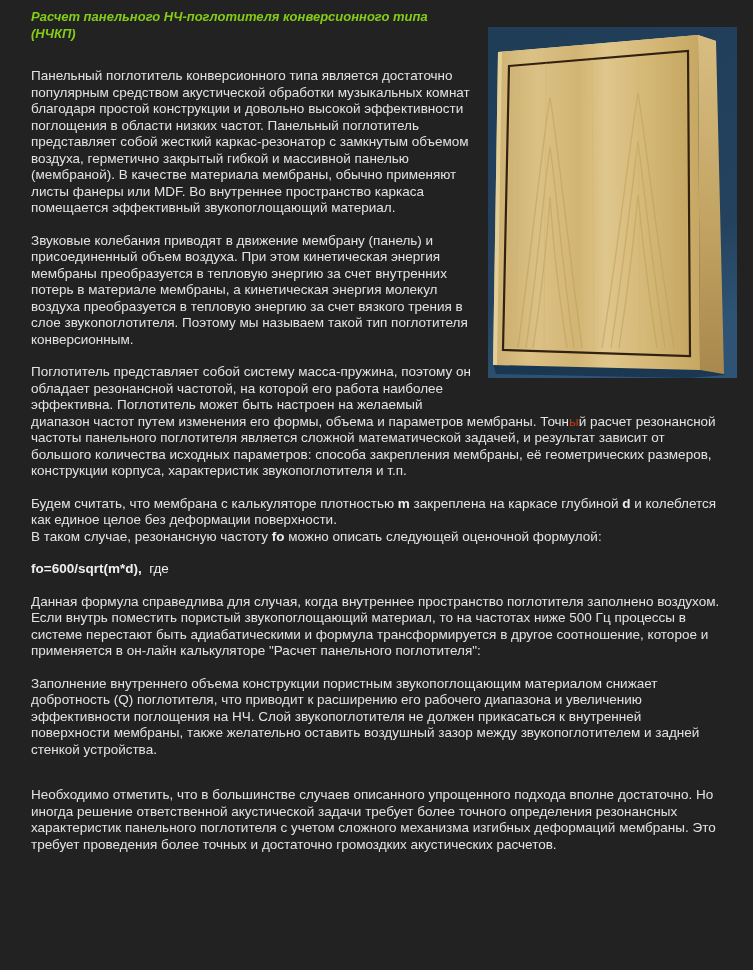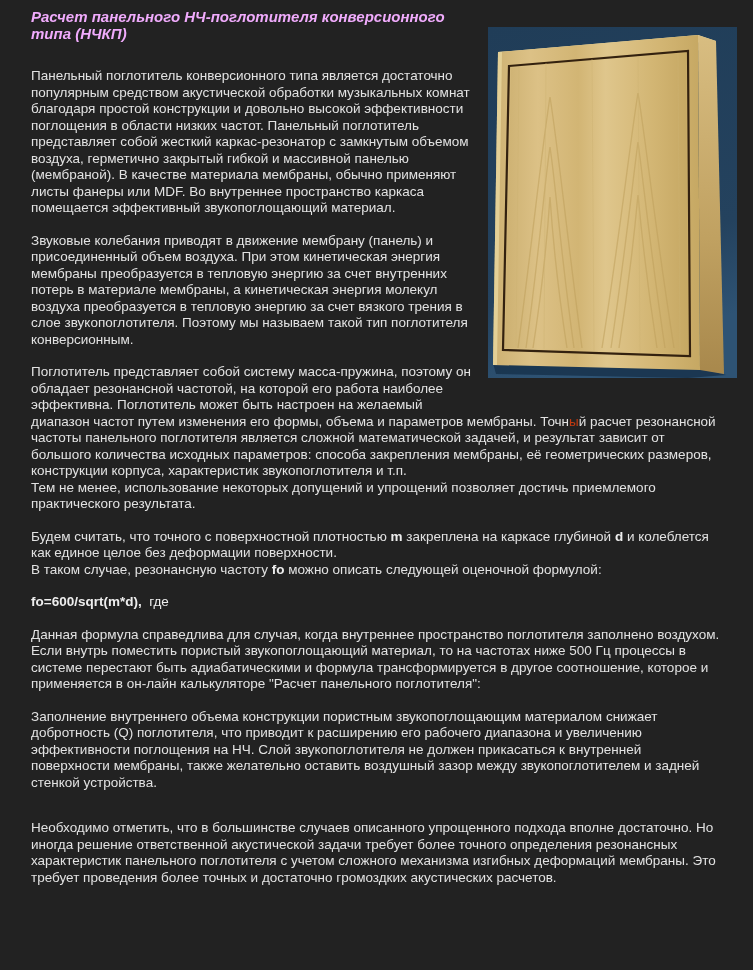--- a/index.html
+++ b/index.html
@@ -15,23 +15,23 @@
     overflow:hidden;
   }
   .panel-figure{
     float:right;
     width:249px;height:351px;
     margin:19px -17px 24px 14px;
     padding:0;border:0;
     line-height:0;
   }
   h1.page-title{
-    font-size:15px;line-height:17px;
+    font-size:13px;line-height:17px;
     font-weight:bold;font-style:italic;
-    color:#f0abfc;
+    color:#84cc16;
     margin:0 0 26px 0;
   }
   p{margin:16px 0 0 0;}
   p.tight{margin-top:0;}
   .b{font-weight:bold;color:#eeeeee;}
   .red{color:#c23a10;}
   .formula{font-weight:bold;color:#eeeeee;}
   .formula500{padding-left:5px;}
   .defs{margin-top:16px;padding-left:42px;}
   .last-para{margin-top:29px;}
@@ -99,25 +99,24 @@
   </figure>
 
   <h1 class="page-title">Расчет панельного НЧ-поглотителя конверсионного типа (НЧКП)</h1>
 
   <p>Панельный поглотитель конверсионного типа является достаточно популярным средством акустической обработки музыкальных комнат благодаря простой конструкции и довольно высокой эффективности поглощения в области низких частот. Панельный поглотитель представляет собой жесткий каркас-резонатор с замкнутым объемом воздуха, герметично закрытый гибкой и массивной  панелью (мембраной). В качестве материала мембраны, обычно применяют листы фанеры или MDF. Во внутреннее пространство каркаса помещается эффективный звукопоглощающий материал.</p>
 
   <p>Звуковые колебания приводят в движение мембрану (панель) и присоединенный объем воздуха. При этом кинетическая энергия мембраны преобразуется в тепловую энергию за счет внутренних потерь в материале мембраны, а  кинетическая энергия молекул воздуха преобразуется в тепловую энергию за счет вязкого трения в слое звукопоглотителя. Поэтому мы называем такой тип поглотителя конверсионным.</p>
 
   <p>
     <span>Поглотитель представляет собой систему масса-пружина, поэтому он обладает резонансной частотой, на которой его работа наиболее эффективна. Поглотитель может быть настроен на желаемый диапазон частот путем изменения его формы, объема и параметров мембраны. Точн</span><span class="red">ы</span><span>й расчет резонансной частоты панельного поглотителя является сложной математической задачей, и результат зависит от большого количества исходных параметров: способа закрепления мембраны, её геометрических размеров, конструкции корпуса, характеристик звукопоглотителя и т.п.</span><br>
-    <span>Тем не менее, использование некоторых допущений и упрощений позволяет достичь приемлемого практического результата.</span>
   </p>
 
   <p>
-    <span>Будем считать, что точного с поверхностной плотностью </span><span class="b">m</span><span> закреплена на каркасе глубиной </span><span class="b">d</span><span> и колеблется как единое целое без деформации поверхности.</span><br>
+    <span>Будем считать, что мембрана с калькуляторе плотностью </span><span class="b">m</span><span> закреплена на каркасе глубиной </span><span class="b">d</span><span> и колеблется как единое целое без деформации поверхности.</span><br>
     <span>В таком случае, резонансную частоту </span><span class="b">fo</span><span> можно описать следующей оценочной формулой:</span>
   </p>
 
   <p class="formula">
     <span class="b">fo=600/sqrt(m*d),</span><span style="font-weight:normal;white-space:pre;">  где</span>
   </p>
 
   <div class="defs">
   </div>
 

